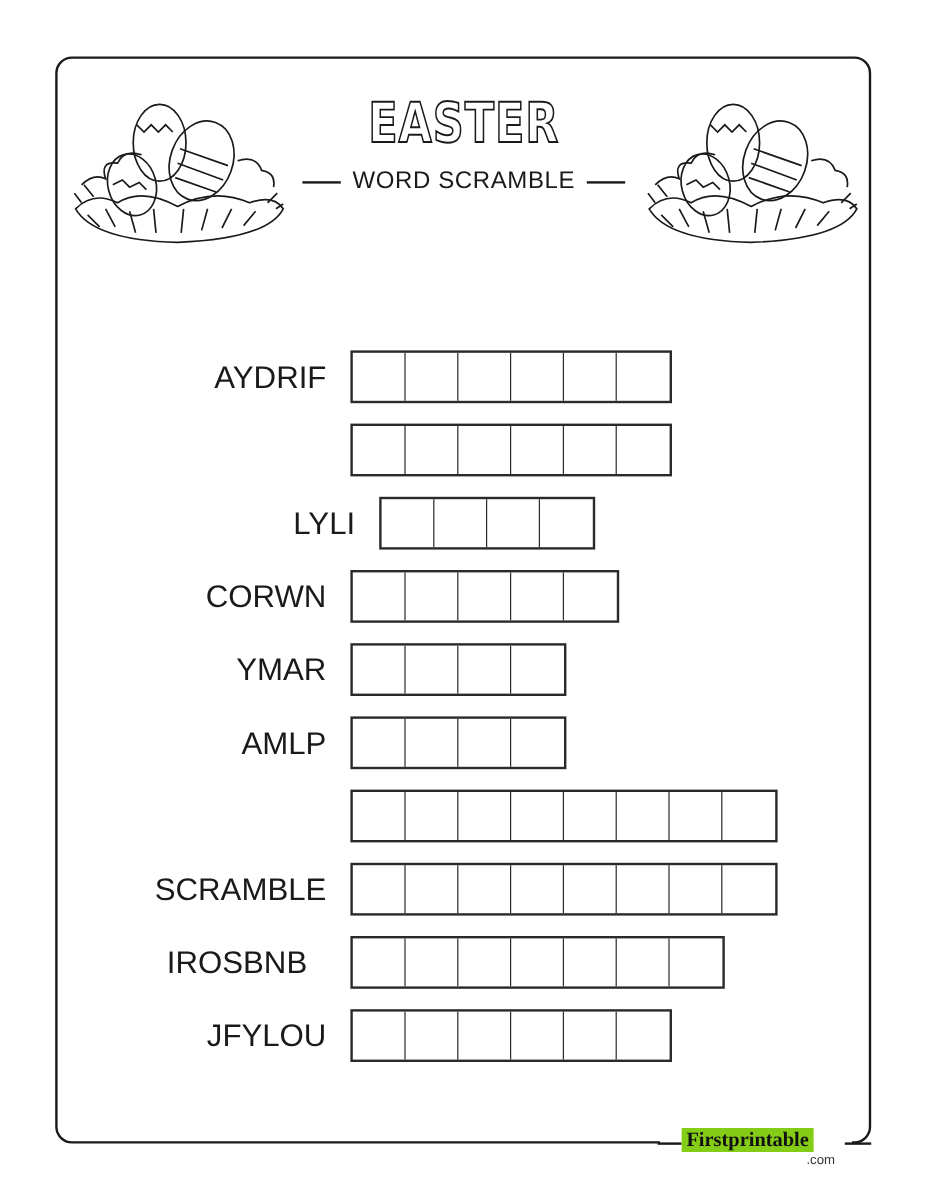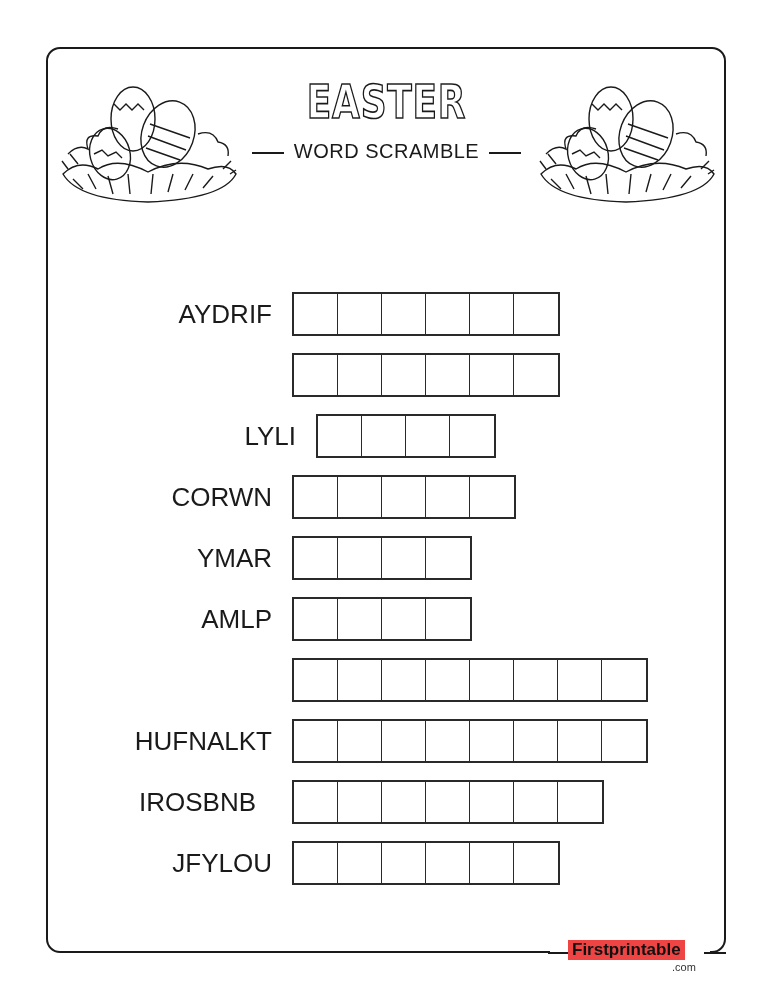--- a/index.html
+++ b/index.html
@@ -10,21 +10,21 @@
   .subtitle { position: absolute; left: 0; width: 773px; top: 140px; text-align: center; font-size: 20px; letter-spacing: 0.5px; color: #1a1a1a; }
   .subtitle .dash { display: inline-block; width: 32px; height: 2px; background: #1a1a1a; vertical-align: middle; margin: 0 10px; }
   .nest { position: absolute; top: 74px; width: 180px; height: 140px; }
   .nest.left { left: 58px; }
   .nest.right { left: 536px; }
   .row { position: absolute; left: 0; height: 44px; }
   .word { position: absolute; right: 500px; width: 200px; text-align: right; font-size: 26px; line-height: 44px; color: #1a1a1a; }
   .boxes { position: absolute; left: 292px; top: 0; display: flex; height: 44px; border: 2px solid #2a2a2a; box-sizing: border-box; }
   .box { width: 44px; height: 40px; border-right: 1.5px solid #2a2a2a; box-sizing: border-box; }
   .box:last-child { border-right: none; }
-  .brand { position: absolute; left: 568px; top: 940px; font-weight: bold; font-size: 17px; color: #111; background: #ef4444; padding: 0 4px; }
+  .brand { position: absolute; left: 568px; top: 940px; font-weight: bold; font-size: 17px; color: #111; background: #84cc16; padding: 0 4px; font-family: Liberation Serif, serif; }
   .brand-line { position: absolute; top: 952px; height: 2px; background: #1a1a1a; }
   .brand-com { position: absolute; left: 672px; top: 961px; font-size: 11px; color: #333; }
 </style>
 </head>
 <body>
 
 <div class="frame"></div>
 <div class="footer-gap"></div>
 
 <svg class="nest left" viewBox="0 0 180 140">
@@ -127,21 +127,21 @@
         <div class="box"></div>
         <div class="box"></div>
         <div class="box"></div>
         <div class="box"></div>
         <div class="box"></div>
         <div class="box"></div>
         <div class="box"></div>
       </div>
     </div>
     <div class="row" style="top: 719px; width: 773px;">
-      <div class="word" style="left: 72px;">HUFNALKT</div>
+      <div class="word" style="left: 72px;">SCRAMBLE</div>
       <div class="boxes">
         <div class="box"></div>
         <div class="box"></div>
         <div class="box"></div>
         <div class="box"></div>
         <div class="box"></div>
         <div class="box"></div>
         <div class="box"></div>
         <div class="box"></div>
       </div>

